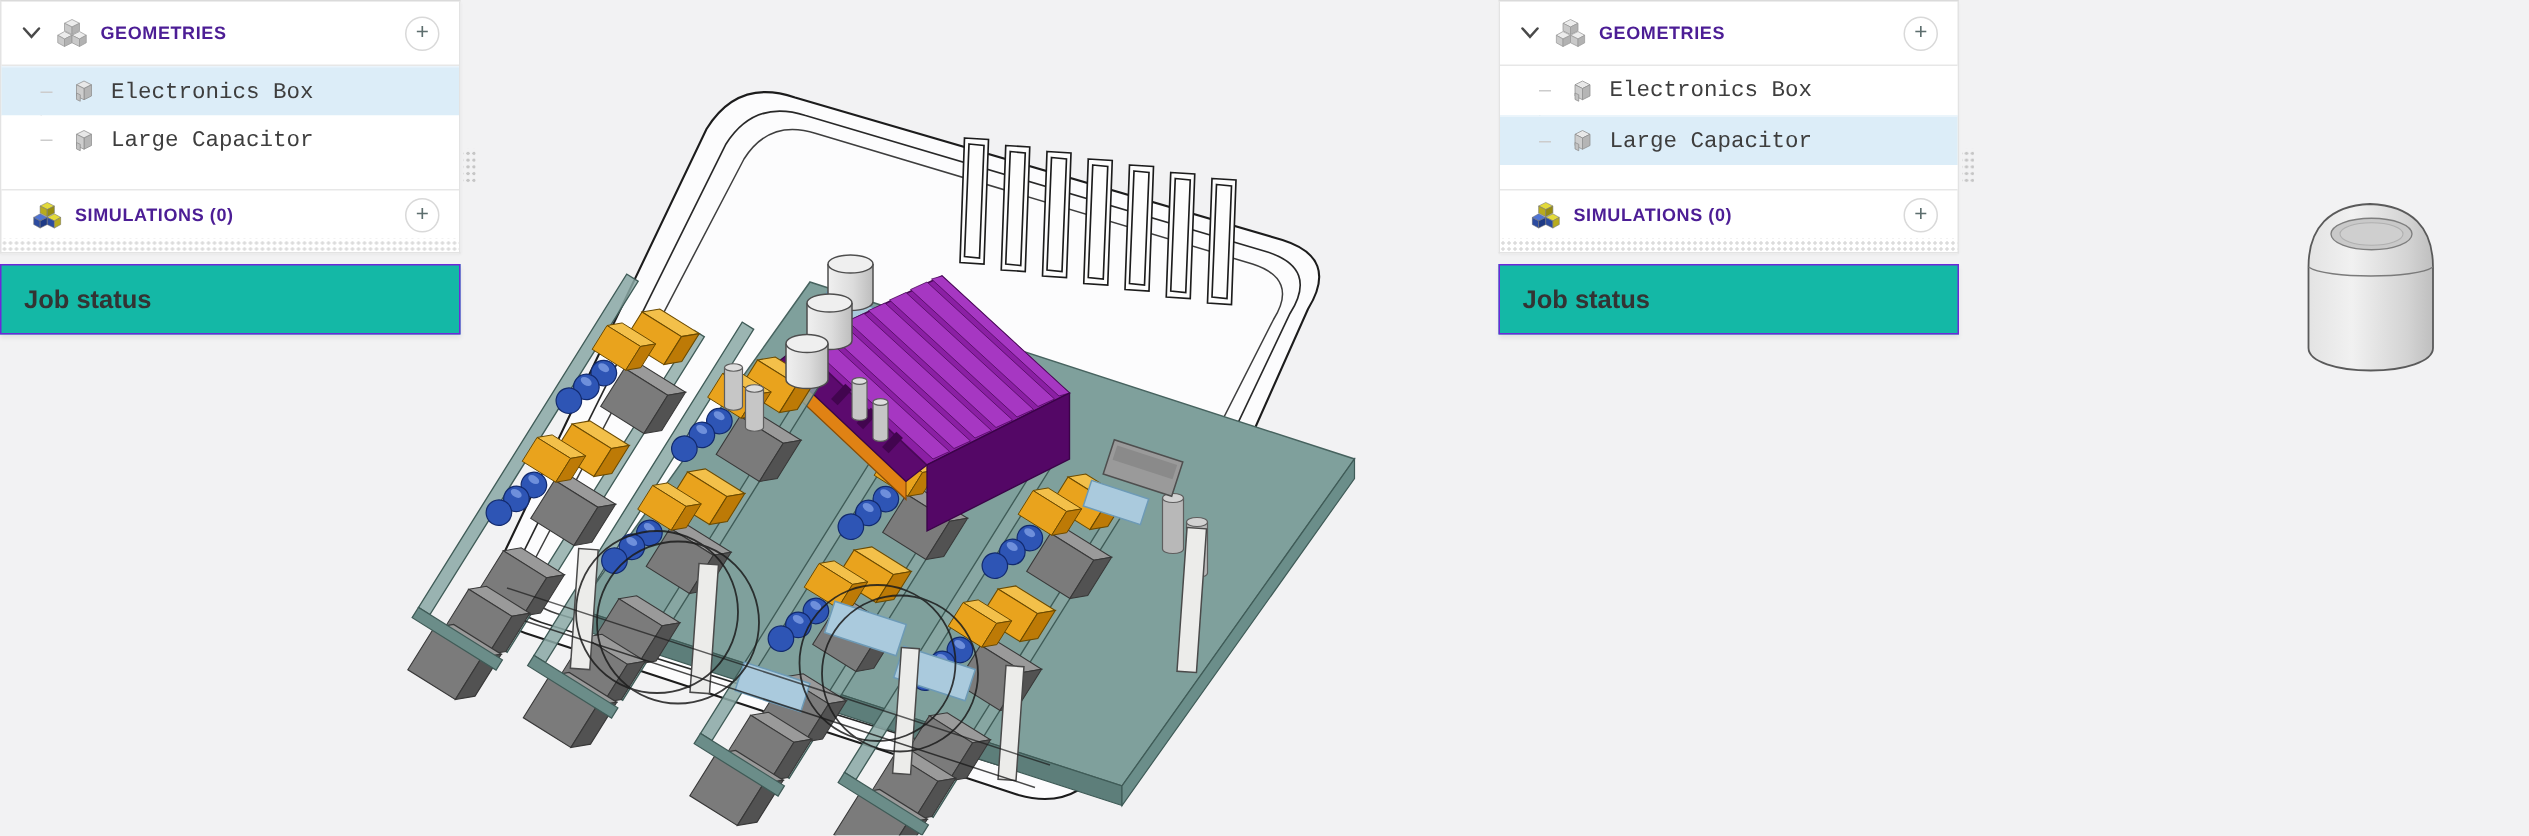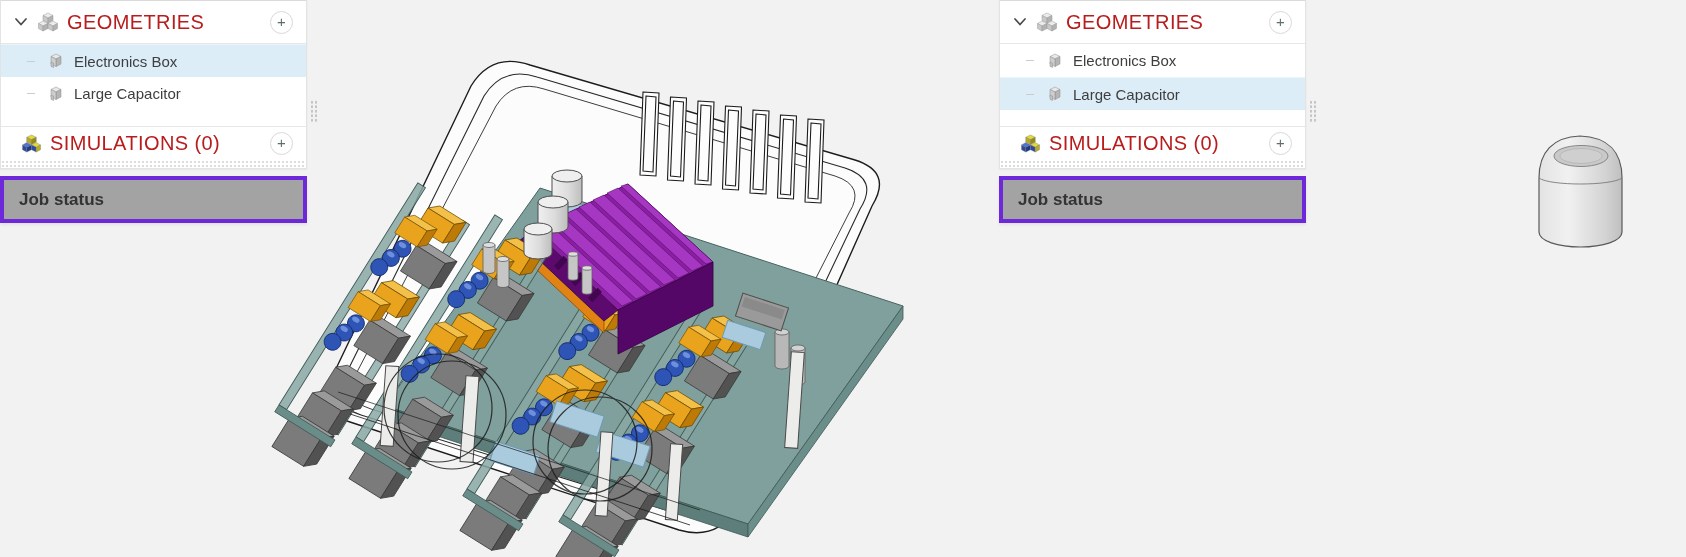--- a/index.html
+++ b/index.html
@@ -17,54 +17,55 @@
     box-sizing:border-box;box-shadow:0 1px 2px rgba(0,0,0,.05);
   }
   .section-header{
     display:flex;align-items:center;height:42px;padding-left:13px;
     border-bottom:1px solid #e7e7e7;position:relative;
   }
   .section-header.simulations{border-bottom:none;border-top:1px solid #e7e7e7;height:32px;padding-left:21px;}
   .chevron{width:14px;height:10px;margin-right:10px;cursor:pointer;}
   .hdr-icon{width:20px;height:20px;margin-right:9px;flex:0 0 auto;}
   .hdr-label{
-    font-size:20px;font-weight:400;color:#b91c1c;letter-spacing:.4px;
+    font-size:12px;font-weight:700;color:#4c1d95;letter-spacing:.4px;
     white-space:nowrap;
   }
   .add-btn{
     margin-left:auto;margin-right:13px;width:21px;height:21px;flex:0 0 auto;
     border:1px solid #d9d9d9;border-radius:50%;background:#fff;
     color:#5d6e6e;font-size:15px;line-height:19px;text-align:center;
     cursor:pointer;user-select:none;
   }
   .tree{position:relative;}
   .tree .vline{
     position:absolute;left:26px;top:0;height:52px;width:0;
     border-left:1px solid #ccc;
   }
   .tree-row{
     display:flex;align-items:center;height:33px;padding-left:46px;
     font-size:15px;color:#3e3e3e;position:relative;cursor:pointer;
     background:#fff;
+    font-family:Liberation Mono, monospace;
   }
   .tree-row .stub{
     position:absolute;left:26px;top:16px;width:8px;height:0;
     border-top:1px solid #ccc;
   }
   .tree-row.selected{background:#dcedf8;border-top:1px solid #eaf4fb;height:32px;}
   .part-icon{width:18px;height:18px;margin-right:9px;flex:0 0 auto;}
   .tree-spacer{height:16px;background:#fff;}
   .dots-strip{
     height:9px;
     background-image:radial-gradient(#dcdcdc 1px, transparent 1.2px);
     background-size:4px 4px;background-position:0 1px;
   }
   .block-gap{height:7px;}
   .job-block{
-    background:#a3a3a3;border:4px solid #6d28d9;box-sizing:border-box;height:47px;
+    background:#14b8a6;border:1px solid #6d28d9;box-sizing:border-box;height:47px;
     display:flex;align-items:center;padding-left:15px;
     box-shadow:0 2px 3px rgba(0,0,0,.07);
   }
   .job-label{font-size:17px;font-weight:700;color:#333;}
   .drag-handle{
     position:absolute;width:8px;height:24px;z-index:6;cursor:col-resize;
     background-image:radial-gradient(#c6c6c6 1px, transparent 1.2px);
     background-size:4px 4.5px;background-position:1px 1px;
   }
 </style>

